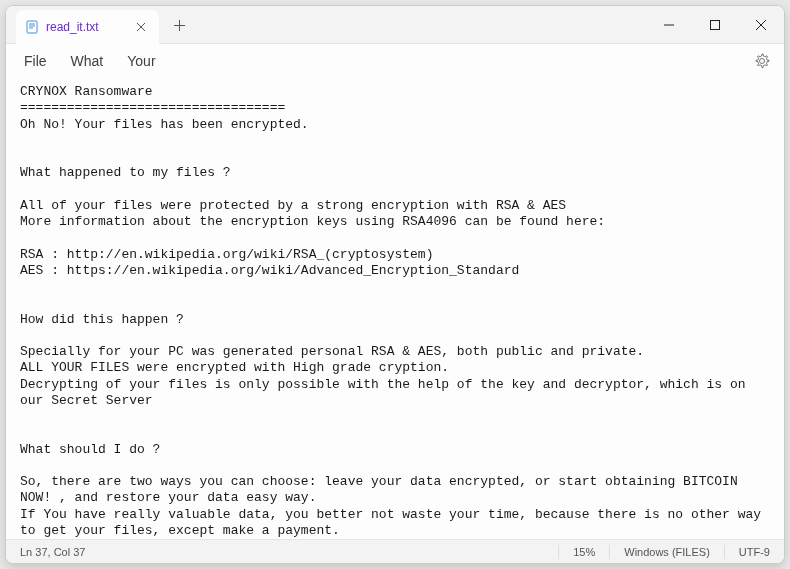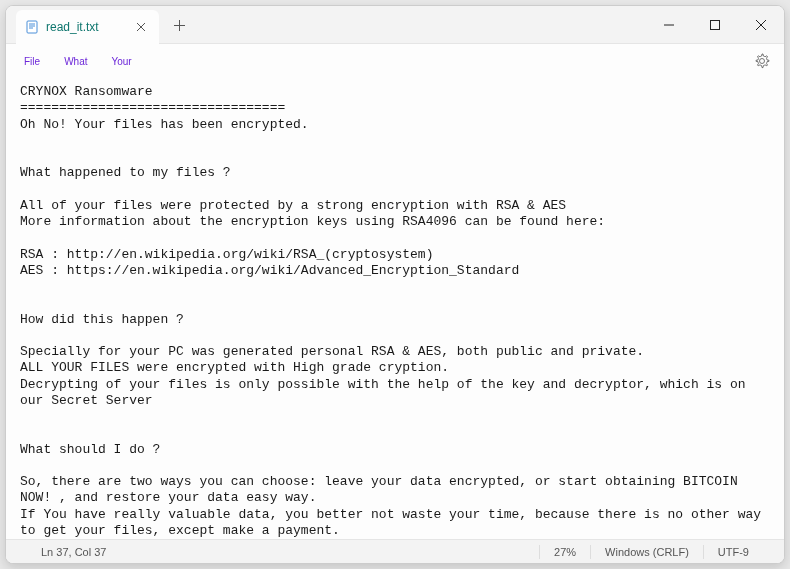--- a/index.html
+++ b/index.html
@@ -35,21 +35,21 @@
     .tab {
       display: flex;
       align-items: center;
       gap: 6px;
       background: #fdfdfd;
       border-radius: 6px 6px 0 0;
       margin: 4px 0 0 10px;
       padding: 0 10px 0 8px;
       height: 34px;
       font-size: 12px;
-      color: #0f766e;
+      color: #6d28d9;
     }
     .tab-icon {
       width: 16px; height: 16px;
       display: flex; align-items: center; justify-content: center;
     }
     .tab-close {
       margin-left: 28px;
       width: 16px; height: 16px;
       display: flex; align-items: center; justify-content: center;
       color: #555;
@@ -74,22 +74,22 @@
     .menubar {
       display: flex;
       align-items: center;
       height: 34px;
       padding: 0 8px;
       background: #fdfdfd;
       gap: 4px;
     }
     .menu-item {
       padding: 4px 10px;
-      font-size: 10px;
-      color: #6d28d9;
+      font-size: 14px;
+      color: #404040;
       border-radius: 4px;
     }
     .menubar .spacer { flex: 1; }
     .gear {
       width: 28px; height: 28px;
       display: flex; align-items: center; justify-content: center;
       color: #555;
       border-radius: 4px;
     }
     .content {
@@ -104,21 +104,21 @@
       position: relative;
     }
     .statusbar {
       display: flex;
       align-items: center;
       height: 24px;
       background: #f3f3f3;
       border-top: 1px solid #e5e5e5;
       font-size: 11px;
       color: #555;
-      padding: 0 21px;
+      padding: 0 0;
     }
     .status-section {
       padding: 0 14px;
     }
     .status-divider {
       width: 1px; height: 14px; background: #ddd;
     }
   </style>
 </head>
 <body>
@@ -214,20 +214,20 @@
 3. Write an email about the ransomware and send it to us.
 4. Wait until we replied to you about the decryptor application.
 
 ---------------- IMPORTANT INFORMATION----------------------
 Support Email : crynoxWARE@proton.me</div>
 
   <div class="statusbar">
     <div class="status-section">Ln 37, Col 37</div>
     <div class="spacer"></div>
     <div class="status-divider"></div>
-    <div class="status-section">27%</div>
+    <div class="status-section">15%</div>
     <div class="status-divider"></div>
-    <div class="status-section">Windows (CRLF)</div>
+    <div class="status-section">Windows (FILES)</div>
     <div class="status-divider"></div>
     <div class="status-section">UTF-9</div>
   </div>
 
 </div>
 
 </body></html>

